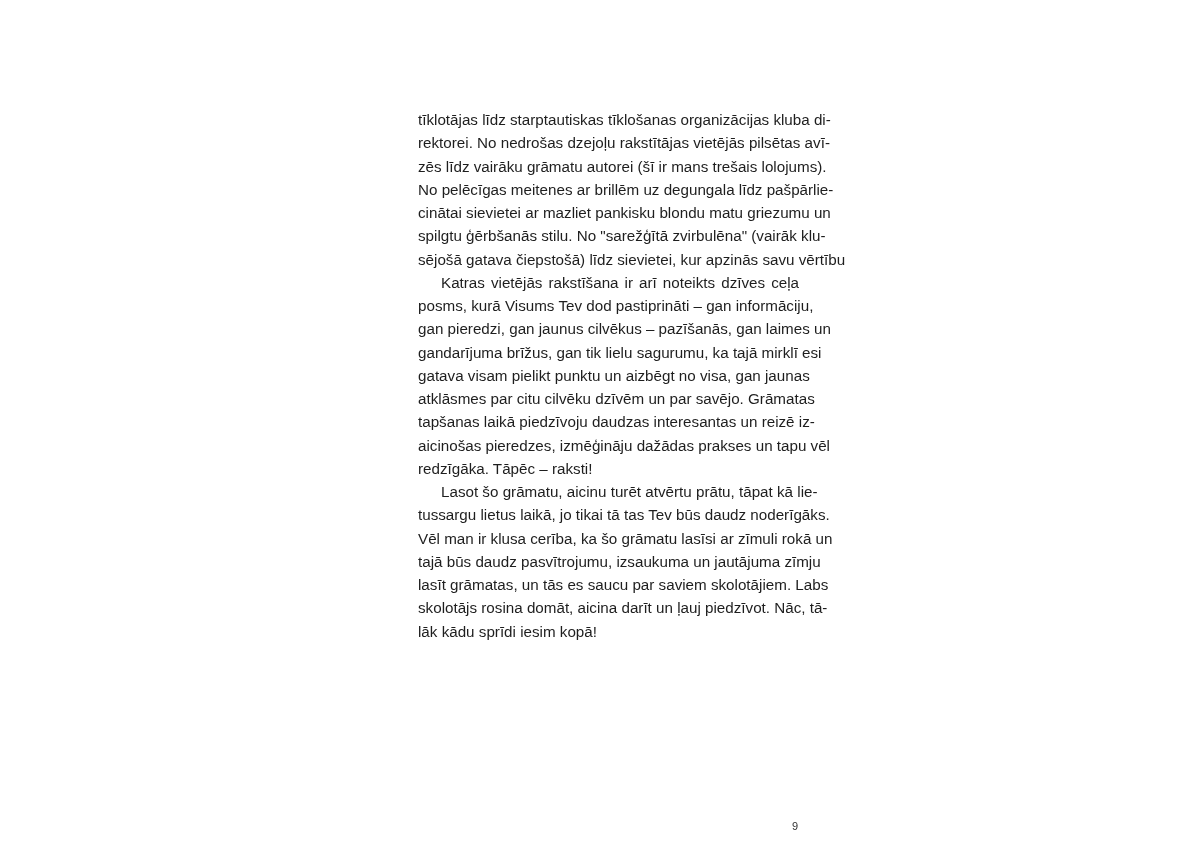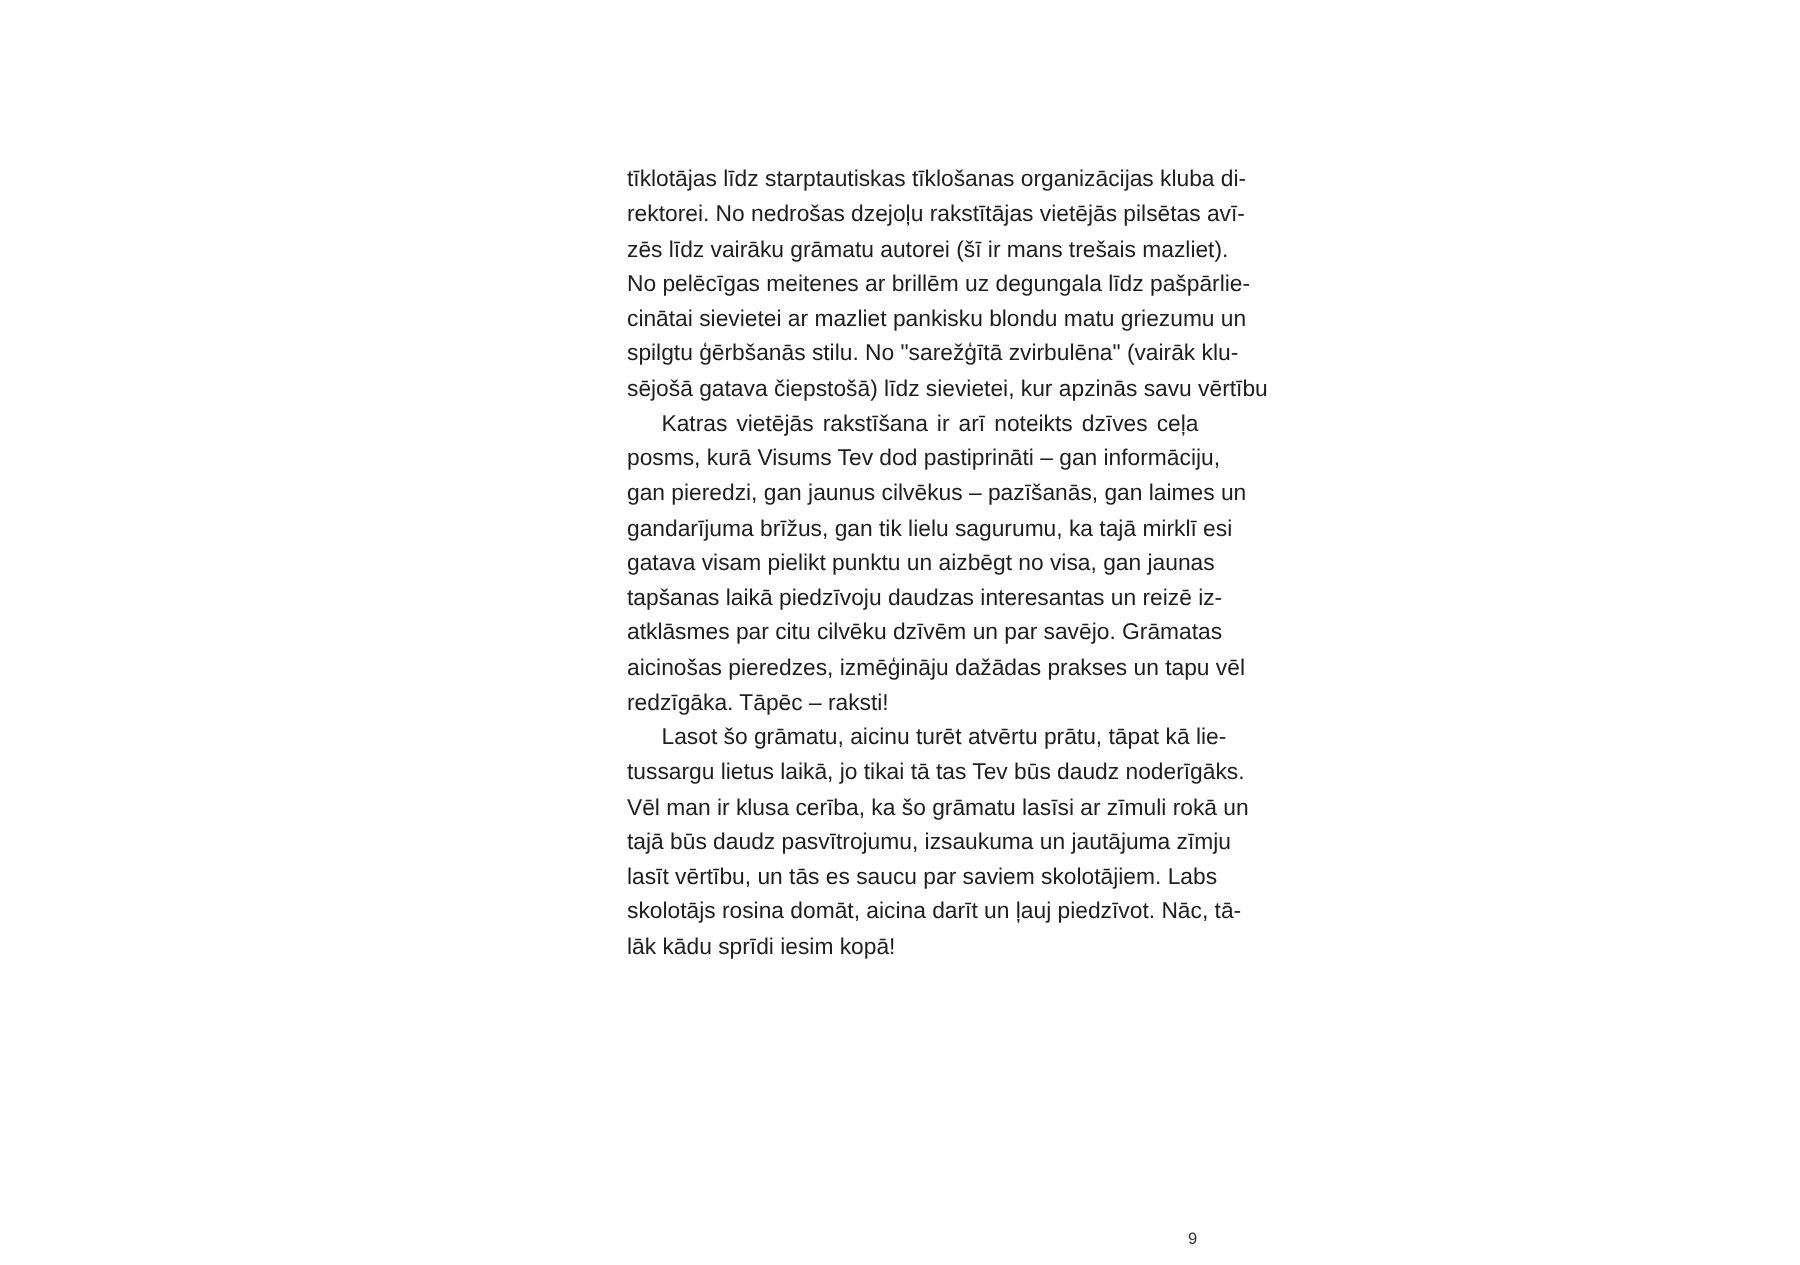--- a/index.html
+++ b/index.html
@@ -40,39 +40,39 @@
   }
 </style>
 </head>
 <body>
 
 <div class="page">
   <div class="text-block">
 
     <span class="line">tīklotājas līdz starptautiskas tīklošanas organizācijas kluba di-</span>
     <span class="line">rektorei. No nedrošas dzejoļu rakstītājas vietējās pilsētas avī-</span>
-    <span class="line">zēs līdz vairāku grāmatu autorei (šī ir mans trešais mazliet).</span>
+    <span class="line">zēs līdz vairāku grāmatu autorei (šī ir mans trešais lolojums).</span>
     <span class="line">No pelēcīgas meitenes ar brillēm uz degungala līdz pašpārlie-</span>
     <span class="line">cinātai sievietei ar mazliet pankisku blondu matu griezumu un</span>
     <span class="line">spilgtu ģērbšanās stilu. No "sarežģītā zvirbulēna" (vairāk klu-</span>
     <span class="line">sējošā gatava čiepstošā) līdz sievietei, kur apzinās savu vērtību</span>
 
     <span class="line indent">Katras vietējās rakstīšana ir arī noteikts dzīves ceļa</span>
     <span class="line">posms, kurā Visums Tev dod pastiprināti – gan informāciju,</span>
     <span class="line">gan pieredzi, gan jaunus cilvēkus – pazīšanās, gan laimes un</span>
     <span class="line">gandarījuma brīžus, gan tik lielu sagurumu, ka tajā mirklī esi</span>
     <span class="line">gatava visam pielikt punktu un aizbēgt no visa, gan jaunas</span>
+    <span class="line">atklāsmes par citu cilvēku dzīvēm un par savējo. Grāmatas</span>
     <span class="line">tapšanas laikā piedzīvoju daudzas interesantas un reizē iz-</span>
-    <span class="line">atklāsmes par citu cilvēku dzīvēm un par savējo. Grāmatas</span>
     <span class="line">aicinošas pieredzes, izmēģināju dažādas prakses un tapu vēl</span>
     <span class="line last">redzīgāka. Tāpēc – raksti!</span>
 
     <span class="line indent">Lasot šo grāmatu, aicinu turēt atvērtu prātu, tāpat kā lie-</span>
     <span class="line">tussargu lietus laikā, jo tikai tā tas Tev būs daudz noderīgāks.</span>
     <span class="line">Vēl man ir klusa cerība, ka šo grāmatu lasīsi ar zīmuli rokā un</span>
     <span class="line">tajā būs daudz pasvītrojumu, izsaukuma un jautājuma zīmju</span>
-    <span class="line">lasīt vērtību, un tās es saucu par saviem skolotājiem. Labs</span>
+    <span class="line">lasīt grāmatas, un tās es saucu par saviem skolotājiem. Labs</span>
     <span class="line">skolotājs rosina domāt, aicina darīt un ļauj piedzīvot. Nāc, tā-</span>
     <span class="line last">lāk kādu sprīdi iesim kopā!</span>
   </div>
 
   <div class="page-number">9</div>
 </div>
 
 </body></html>

